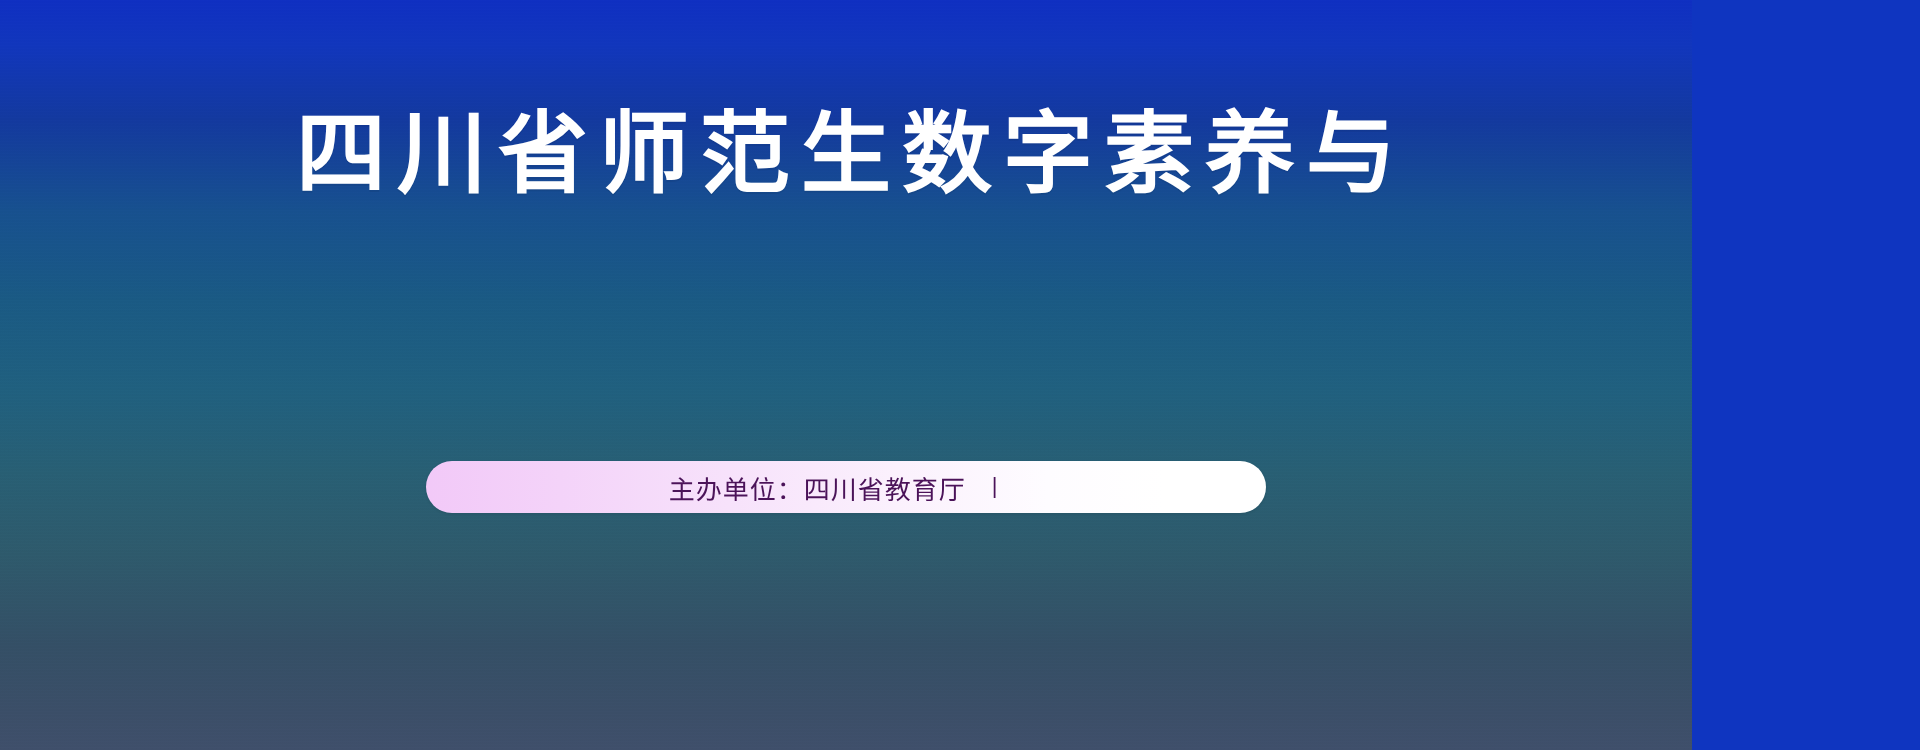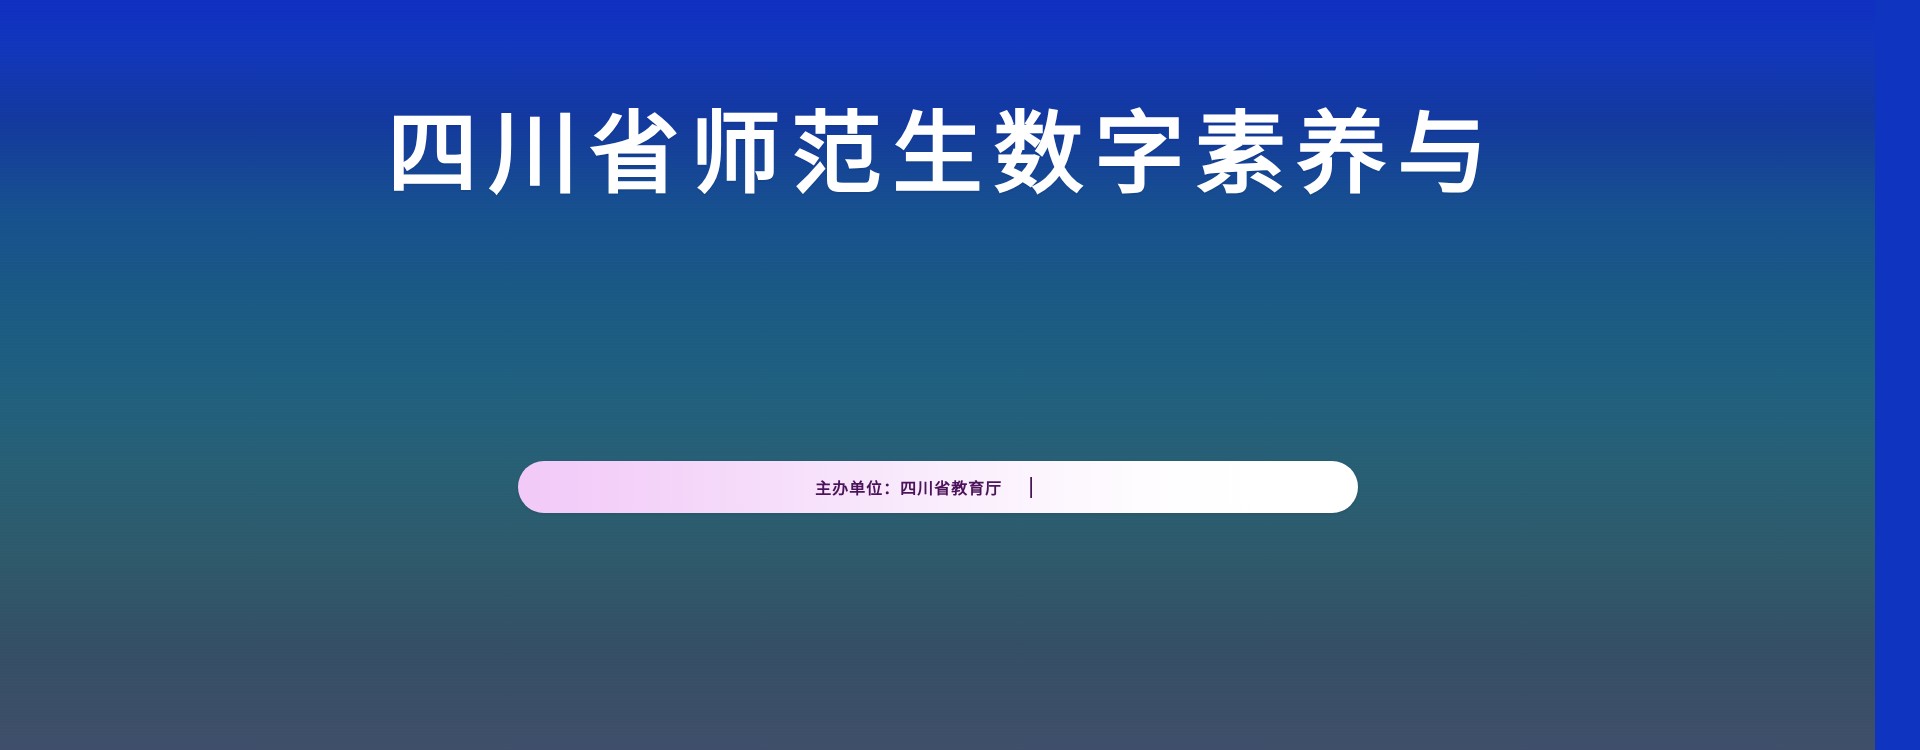--- a/index.html
+++ b/index.html
@@ -3,21 +3,21 @@
 <meta charset="utf-8">
 <title>banner</title>
 <style>
   html, body {
     margin: 0;
     padding: 0;
     background: #0f35c0;
   }
   #stage {
     position: relative;
-    width: 1875px;
+    width: 1692px;
     height: 750px;
     overflow: hidden;
     font-family: "Liberation Sans", "DejaVu Sans", sans-serif;
     background:
       linear-gradient(
         180deg,
         #0f2fc2 0%,
         #1136bd 6%,
         #13399f 16%,
         #17508f 28%,
@@ -85,22 +85,22 @@
         #ffffff 88%,
         #ffffff 100%);
     display: flex;
     align-items: center;
     justify-content: center;
     box-shadow: 0 1px 3px rgba(0,0,0,.10);
     z-index: 4;
   }
   .pill-text {
     color: #4b1359;
-    font-size: 16px;
-    font-weight: 700;
+    font-size: 26px;
+    font-weight: 400;
     letter-spacing: 1px;
     white-space: nowrap;
     font-family: "DejaVu Sans", "Liberation Sans", sans-serif;
   }
   .pill-sep {
     color: #4b1359;
     font-size: 22px;
     font-weight: 400;
     margin: 0 26px;
     display: inline-block;

